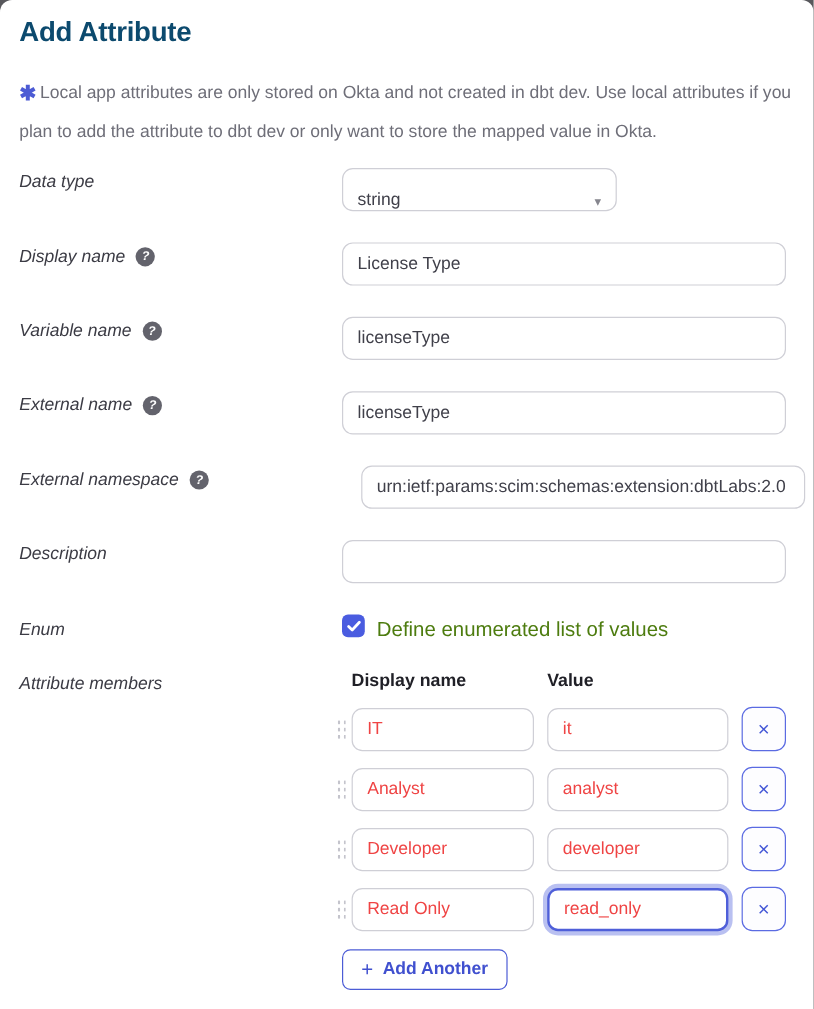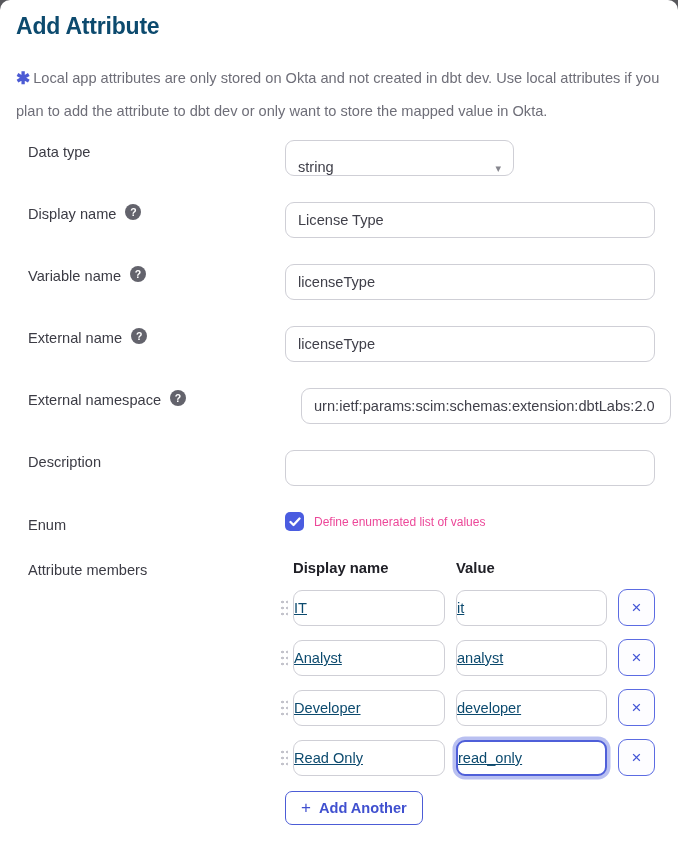--- a/index.html
+++ b/index.html
@@ -22,23 +22,23 @@
   }
   .note {
     position:absolute; left:16px; top:62px; width:650px;
     font-size:14.6px; line-height:32px; color:#6e6e78;
   }
   .note .asterisk {
     color:#4c5bd4; font-size:17px; font-weight:700; margin-right:3px;
     vertical-align:-1px;
   }
   .field-label {
-    position:absolute; left:28px;
+    position:absolute; left:16px;
     font-size:14.6px; color:#3b3b44; line-height:20px;
-    display:flex; align-items:flex-start; gap:9px;
+    display:flex; align-items:center; gap:9px;font-style:italic;
   }
   .help-icon {
     width:16px; height:16px; border-radius:50%;
     background:#63636c; color:#ffffff;
     font-size:10.5px; font-weight:700;
     display:inline-flex; align-items:center; justify-content:center;
   }
   .text-input, .select {
     position:absolute; left:285px; width:370px; height:36px;
     border:1px solid #cfcfd6; border-radius:9px;
@@ -55,42 +55,42 @@
   }
   .select .caret { color:#86868e; font-size:11px; }
   .checkbox {
     position:absolute; left:285px; width:19px; height:19px;
     border-radius:5px; background:#4a5ce0;
     display:flex; align-items:center; justify-content:center;
     cursor:pointer;
   }
   .checkbox-label {
     position:absolute; left:314px;
-    font-size:12px; color:#ec4899;
+    font-size:17px; color:#4d7c0f;
   }
   .members-header {
     position:absolute; top:560px;
     font-size:14.8px; font-weight:700; color:#202027;
   }
   .col-display { left:293px; }
   .col-value  { left:456px; }
   .drag-handle {
     position:absolute; left:280px; width:8px; height:17px;
     background-image:radial-gradient(#c4c4cc 1.1px, transparent 1.3px);
     background-size:5px 6px;
     background-position:0 0;
     cursor:grab;
   }
   .member-input {
     position:absolute; height:36px;
     border:1px solid #cfcfd6; border-radius:9px;
     background:#ffffff;
     font-family:"Liberation Sans", sans-serif;
-    font-size:14.6px; color:#0c4a6e;
-    padding:0 0; outline:none;text-decoration:underline;
+    font-size:14.6px; color:#ef4444;
+    padding:0 12px; outline:none;
   }
   .m-display { left:293px; width:152px; }
   .m-value   { left:456px; width:151px; }
   .m-value.focused {
     border:2px solid #4f5fd9;
     box-shadow:0 0 0 3.5px #b9c0f1;
   }
   .remove-btn {
     position:absolute; left:618px; width:37px; height:37px;
     border:1px solid #5b6be2; border-radius:9px;

